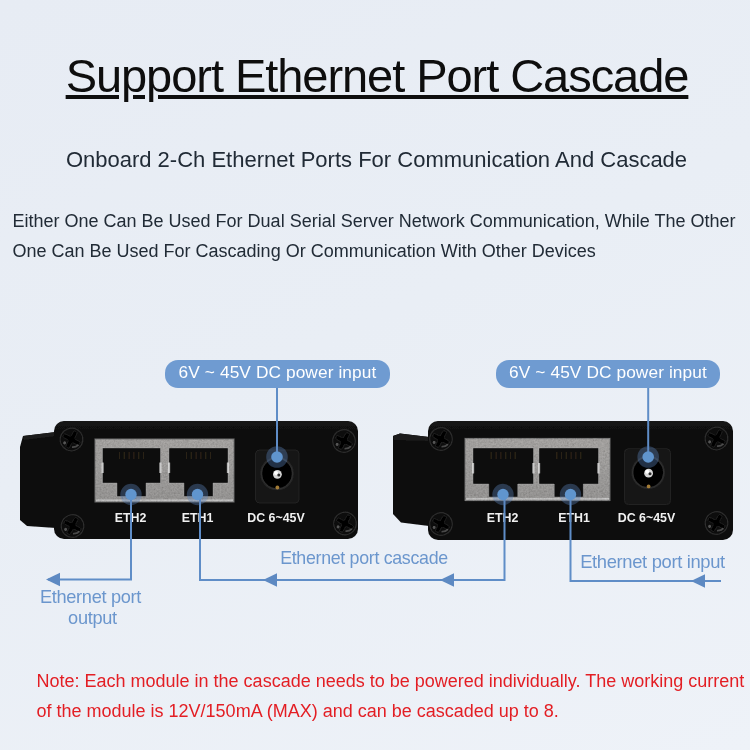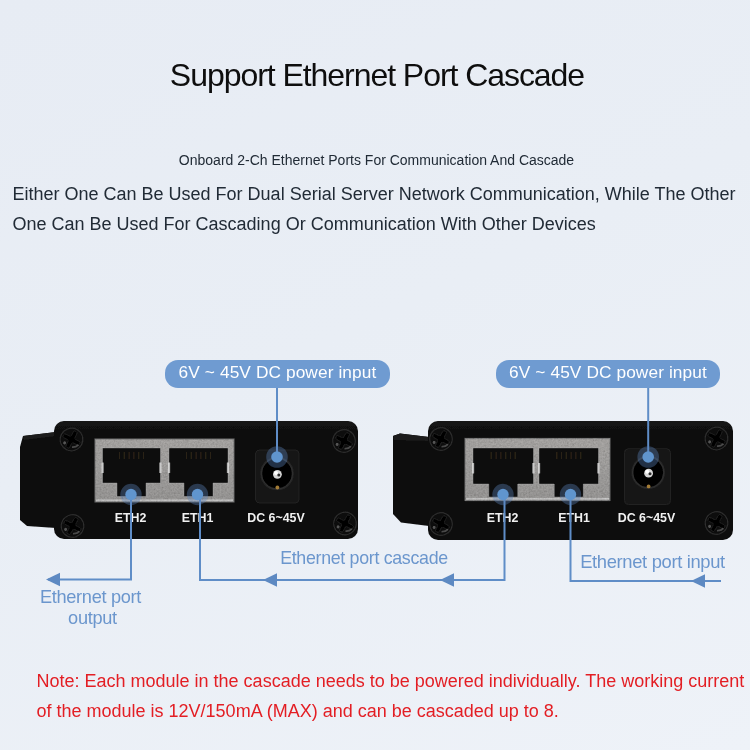--- a/index.html
+++ b/index.html
@@ -4,29 +4,29 @@
 <style>
 * { margin:0; padding:0; box-sizing:border-box; }
 html,body { width:750px; height:750px; overflow:hidden; }
 body {
   position:relative;
   font-family:"Liberation Sans", sans-serif;
   background:linear-gradient(155deg, #e7ecf4 0%, #e9eef5 45%, #eef2f8 100%);
 }
 .title {
   position:absolute; left:0; top:51.8px; padding-left:4px; width:750px;
-  text-align:center; font-size:32px; line-height:47.5px; color:#0e0e0e;
-  letter-spacing:-1.05px; white-space:nowrap;
+  text-align:center; font-size:47px; line-height:47.5px; color:#0e0e0e;
+  letter-spacing:-1.05px; white-space:nowrap;text-decoration:underline;
 }
 .subtitle {
   position:absolute; left:0; top:150.6px; padding-left:3px; width:750px;
-  text-align:center; font-size:14px; line-height:18px; color:#212b36;
+  text-align:center; font-size:22px; line-height:18px; color:#212b36;
 }
 .para {
-  position:absolute; left:12.5px; top:179px; width:737px;
+  position:absolute; left:12.5px; top:206px; width:737px;
   font-size:18px; line-height:30px; color:#212b36;
 }
 .note {
   position:absolute; left:20.5px; top:665.6px; width:725px;
   font-size:18px; line-height:30px; color:#e31e24;margin-left:16px;
 }
 .plbl { font-family:"Liberation Sans", sans-serif; font-weight:bold; font-size:12.4px; fill:#f0f0f0; }
 .boxtxt { font-family:"Liberation Sans", sans-serif; font-size:17.3px; letter-spacing:0.1px; fill:#ffffff; }
 .anno { font-family:"Liberation Sans", sans-serif; font-size:17.8px; letter-spacing:-0.3px; fill:#6b96cd; }
 .anno2 { font-family:"Liberation Sans", sans-serif; font-size:18.4px; letter-spacing:-0.35px; fill:#6b96cd; }

